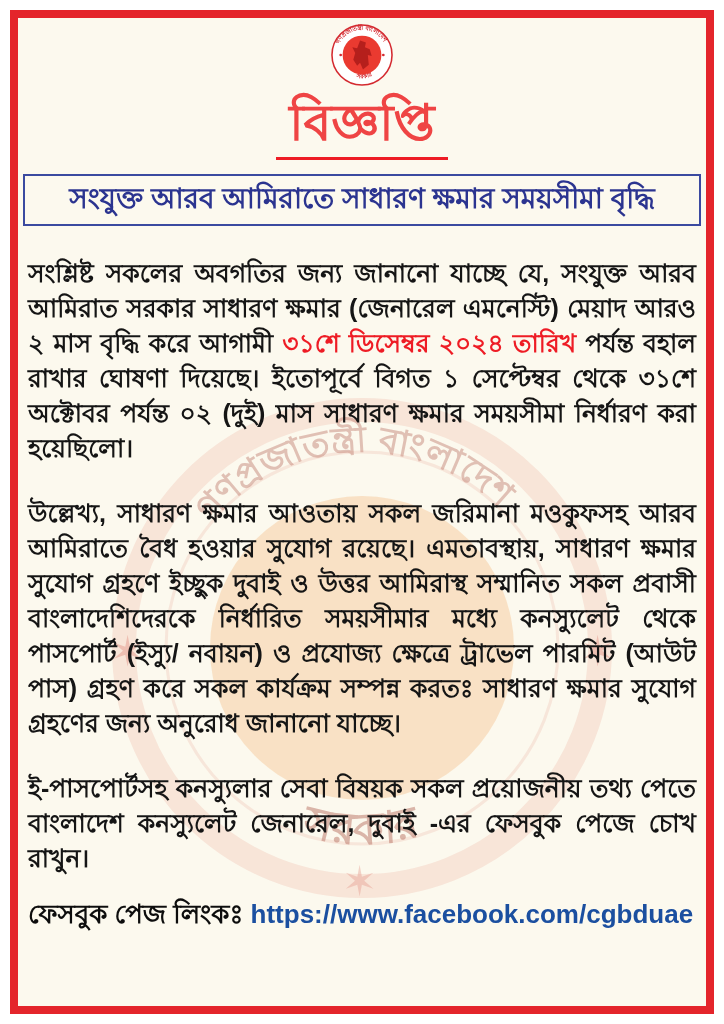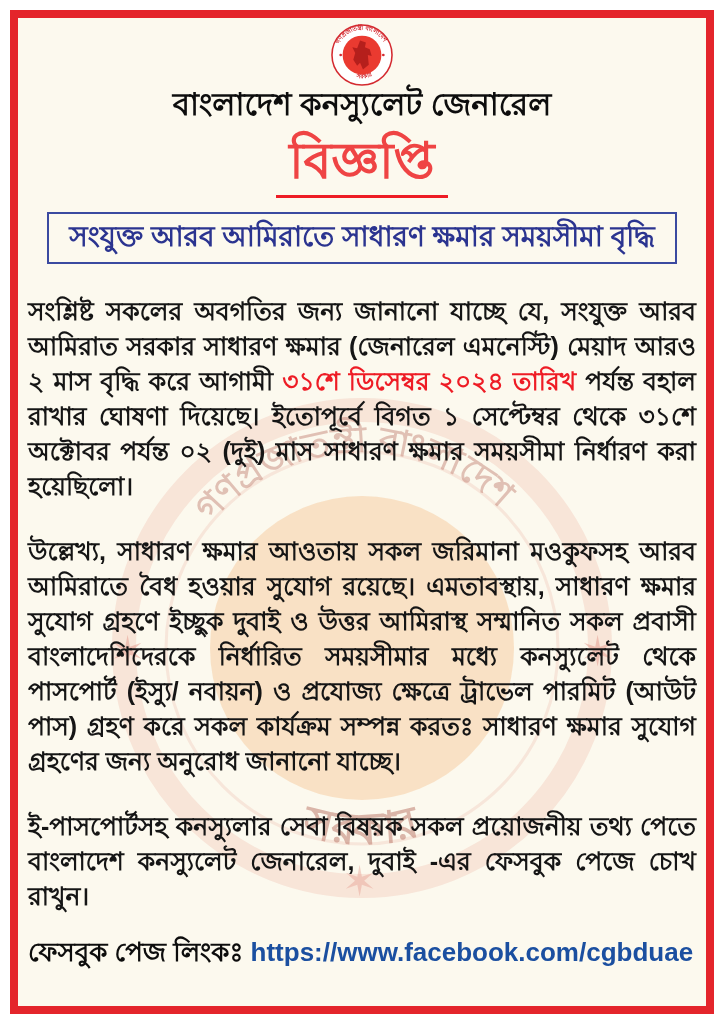--- a/index.html
+++ b/index.html
@@ -55,21 +55,21 @@
     color: #ef4444;
     line-height: 58px;
     text-align: center;
   }
   .title-underline {
     width: 172px; height: 3px;
     background: #ee1c25;
     margin: 5px auto 14px auto;
   }
   .subject-box {
-    width: 630px;
+    width: 678px;
     border: 2px solid #3b4aa0;
     background: #fcf9ee;
     padding: 6px 4px 8px 4px;
     text-align: center;
   }
   .subject-text {
     font-size: 28px;
     font-weight: bold;
     color: #2b3490;
     line-height: 34px;
@@ -132,21 +132,20 @@
       </text>
       <text font-size="6.2" font-weight="bold" fill="#d42a30">
         <textPath href="#em-bot" startOffset="42%">সরকার</textPath>
       </text>
       <circle cx="32" cy="32" r="20" fill="#ea3a30"></circle>
       <path d="M30,17 L36,19 L35,24 L40,26 L42,33 L38,32 L39,42 L33,47 L30,40 L27,43 L23,37 L25,30 L22,24 L27,25 Z" fill="#b51f1c"></path>
       <circle cx="10" cy="32" r="1.4" fill="#d42a30"></circle>
       <circle cx="54" cy="32" r="1.4" fill="#d42a30"></circle>
     </svg>
 
-    <div class="org-name">বাংলাদেশ কনস্যুলেট জেনারেল</div>
 
     <div class="notice-title">বিজ্ঞপ্তি</div>
     <div class="title-underline"></div>
 
     <div class="subject-box">
       <span class="subject-text">সংযুক্ত আরব আমিরাতে সাধারণ ক্ষমার সময়সীমা বৃদ্ধি</span>
     </div>
 
     <p class="body-text para"><span>সংশ্লিষ্ট সকলের অবগতির জন্য জানানো যাচ্ছে যে, সংযুক্ত আরব আমিরাত সরকার সাধারণ ক্ষমার (জেনারেল এমনেস্টি) মেয়াদ আরও ২ মাস বৃদ্ধি করে আগামী </span><span class="hl">৩১শে ডিসেম্বর ২০২৪ তারিখ</span><span> পর্যন্ত বহাল রাখার ঘোষণা দিয়েছে। ইতোপূর্বে বিগত ১ সেপ্টেম্বর থেকে ৩১শে অক্টোবর পর্যন্ত ০২ (দুই) মাস সাধারণ ক্ষমার সময়সীমা নির্ধারণ করা হয়েছিলো।</span></p>
 

